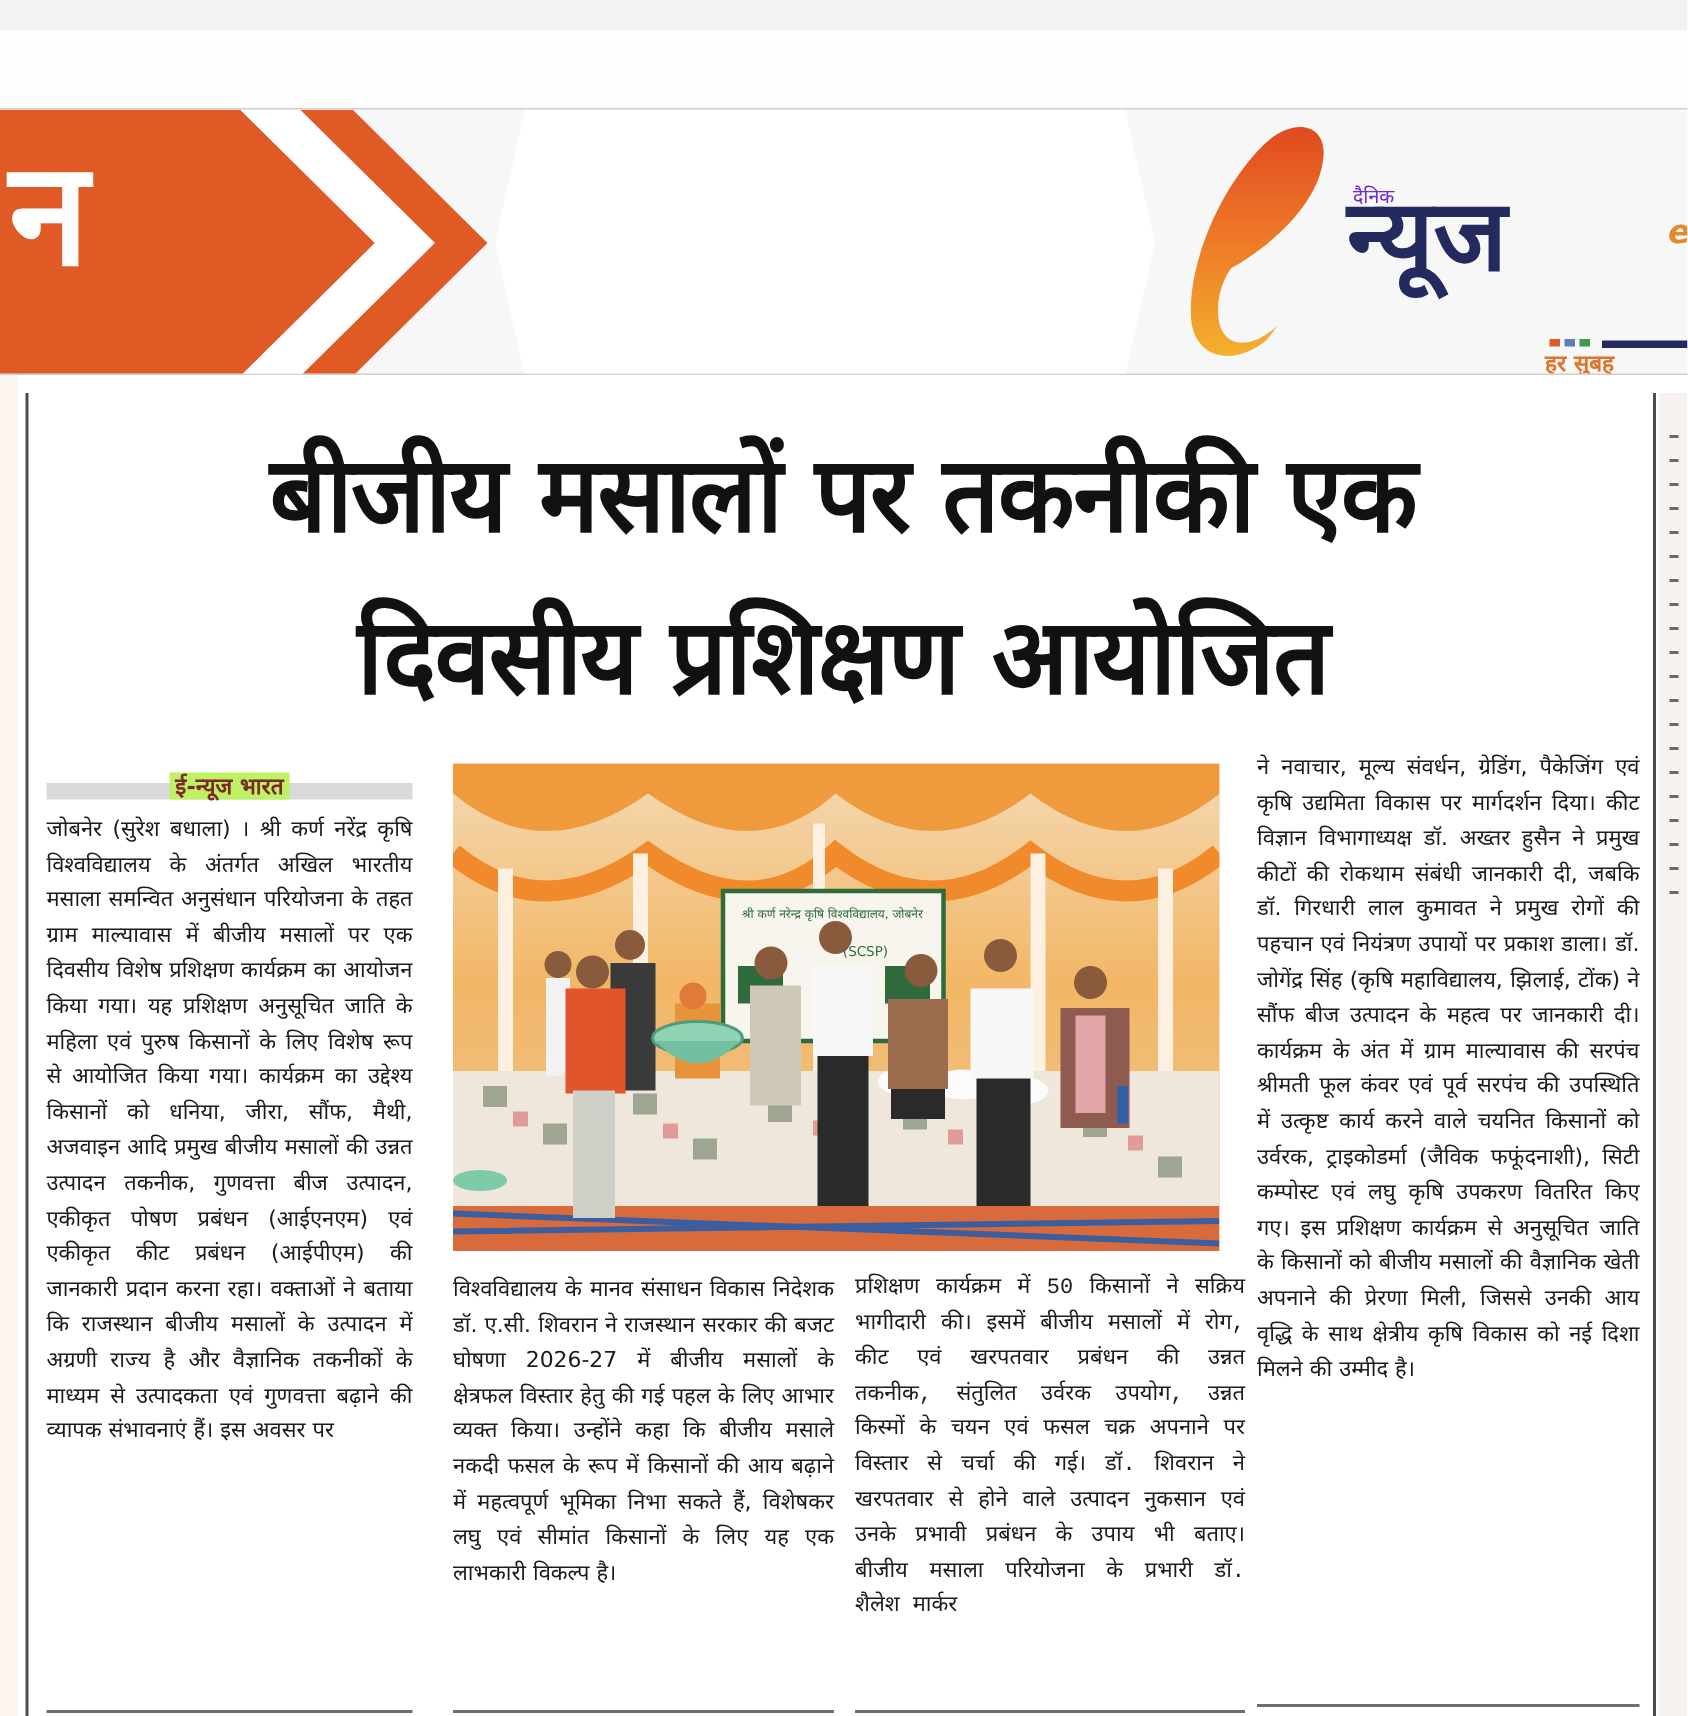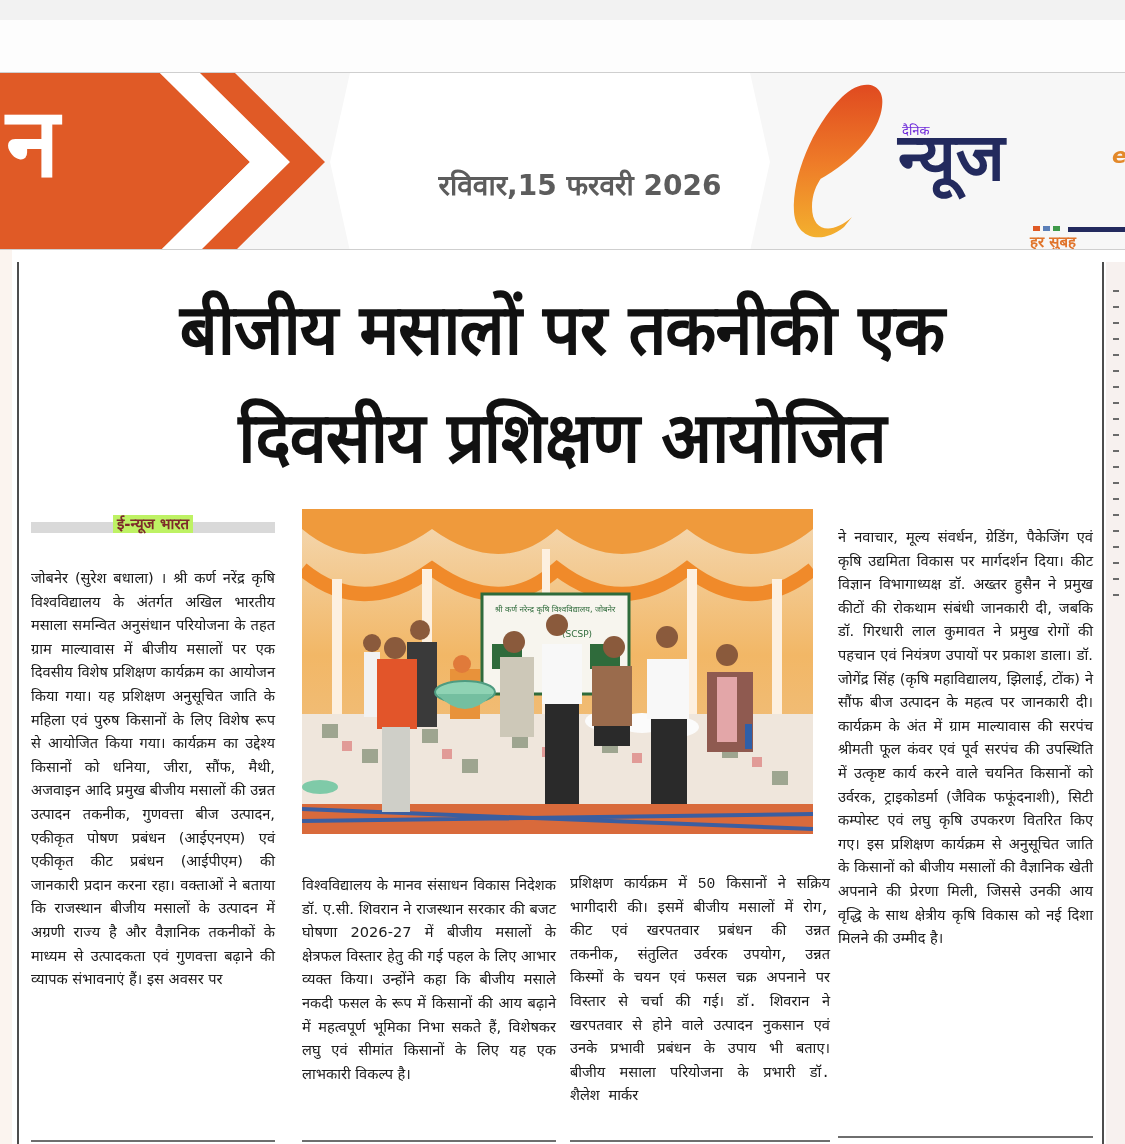--- a/index.html
+++ b/index.html
@@ -50,21 +50,21 @@
       font-family: "DejaVu Sans", sans-serif; font-weight: bold; font-size: 70px; line-height: 108px; letter-spacing: -1px;
       transform: scaleX(0.95); transform-origin: center top; }
 
     
     .byline-bar { position: absolute; left: 31px; top: 522px; width: 244px; height: 11px; background: #d9d9d9; }
     .byline { position: absolute; left: 31px; top: 513px; width: 244px; text-align: center; }
     .byline span { background: #bef264; padding: 0 4px; color: #7d2a2a; font-weight: bold; font-size: 15px; }
 
     
     .col { position: absolute; font-family: "DejaVu Sans", sans-serif; font-size: 14.6px; line-height: 23.6px;
-      text-align: justify; color: #1b1b1b; margin-top: 25px; }
+      text-align: justify; color: #1b1b1b; }
     .col p { text-align: justify; text-align-last: left; }
     .col1 { left: 31px; top: 541px; width: 244px; }
     .col2 { left: 302px; top: 848px; width: 254px; }
     .col3 { left: 570px; top: 848px; width: 260px; font-family: Liberation Mono, monospace; }
     .col4 { left: 838px; top: 500px; width: 255px; }
     .lead { font-weight: normal; }
     .col-rule { position: absolute; height: 2px; background: #6e6e6e; }
 
     
     .photo { position: absolute; left: 302px; top: 509px; width: 511px; height: 325px; overflow: hidden; background: #f2c58c; text-decoration: underline; }
@@ -74,21 +74,20 @@
 
 <div class="top-strip"></div>
 <div class="top-blank"></div>
 
 <header class="masthead">
   <div class="orange-block"></div>
   <div class="orange-letter">न</div>
   <div class="chev-white"></div>
   <div class="chev-orange"></div>
   <div class="city-panel"></div>
-  <div class="date">रविवार,15 फरवरी 2026</div>
 
   <svg class="logo-e" viewBox="0 0 110 170">
     <defs>
       <linearGradient id="eg" x1="0" y1="0" x2="0" y2="1">
         <stop offset="0" stop-color="#e04a20"></stop>
         <stop offset="0.5" stop-color="#ee7a28"></stop>
         <stop offset="1" stop-color="#f3b02e"></stop>
       </linearGradient>
     </defs>
     <path d="M20 110 C 40 105, 95 70, 100 30 C 104 5, 80 0, 60 20 C 30 50, 10 100, 12 135 C 14 162, 40 168, 62 150 L 70 140 C 50 158, 30 155, 30 130 C 30 118, 34 108, 40 100 C 60 90, 85 60, 88 35 C 90 18, 78 15, 66 30 C 48 52, 36 80, 28 104 Z" fill="url(#eg)"></path>

